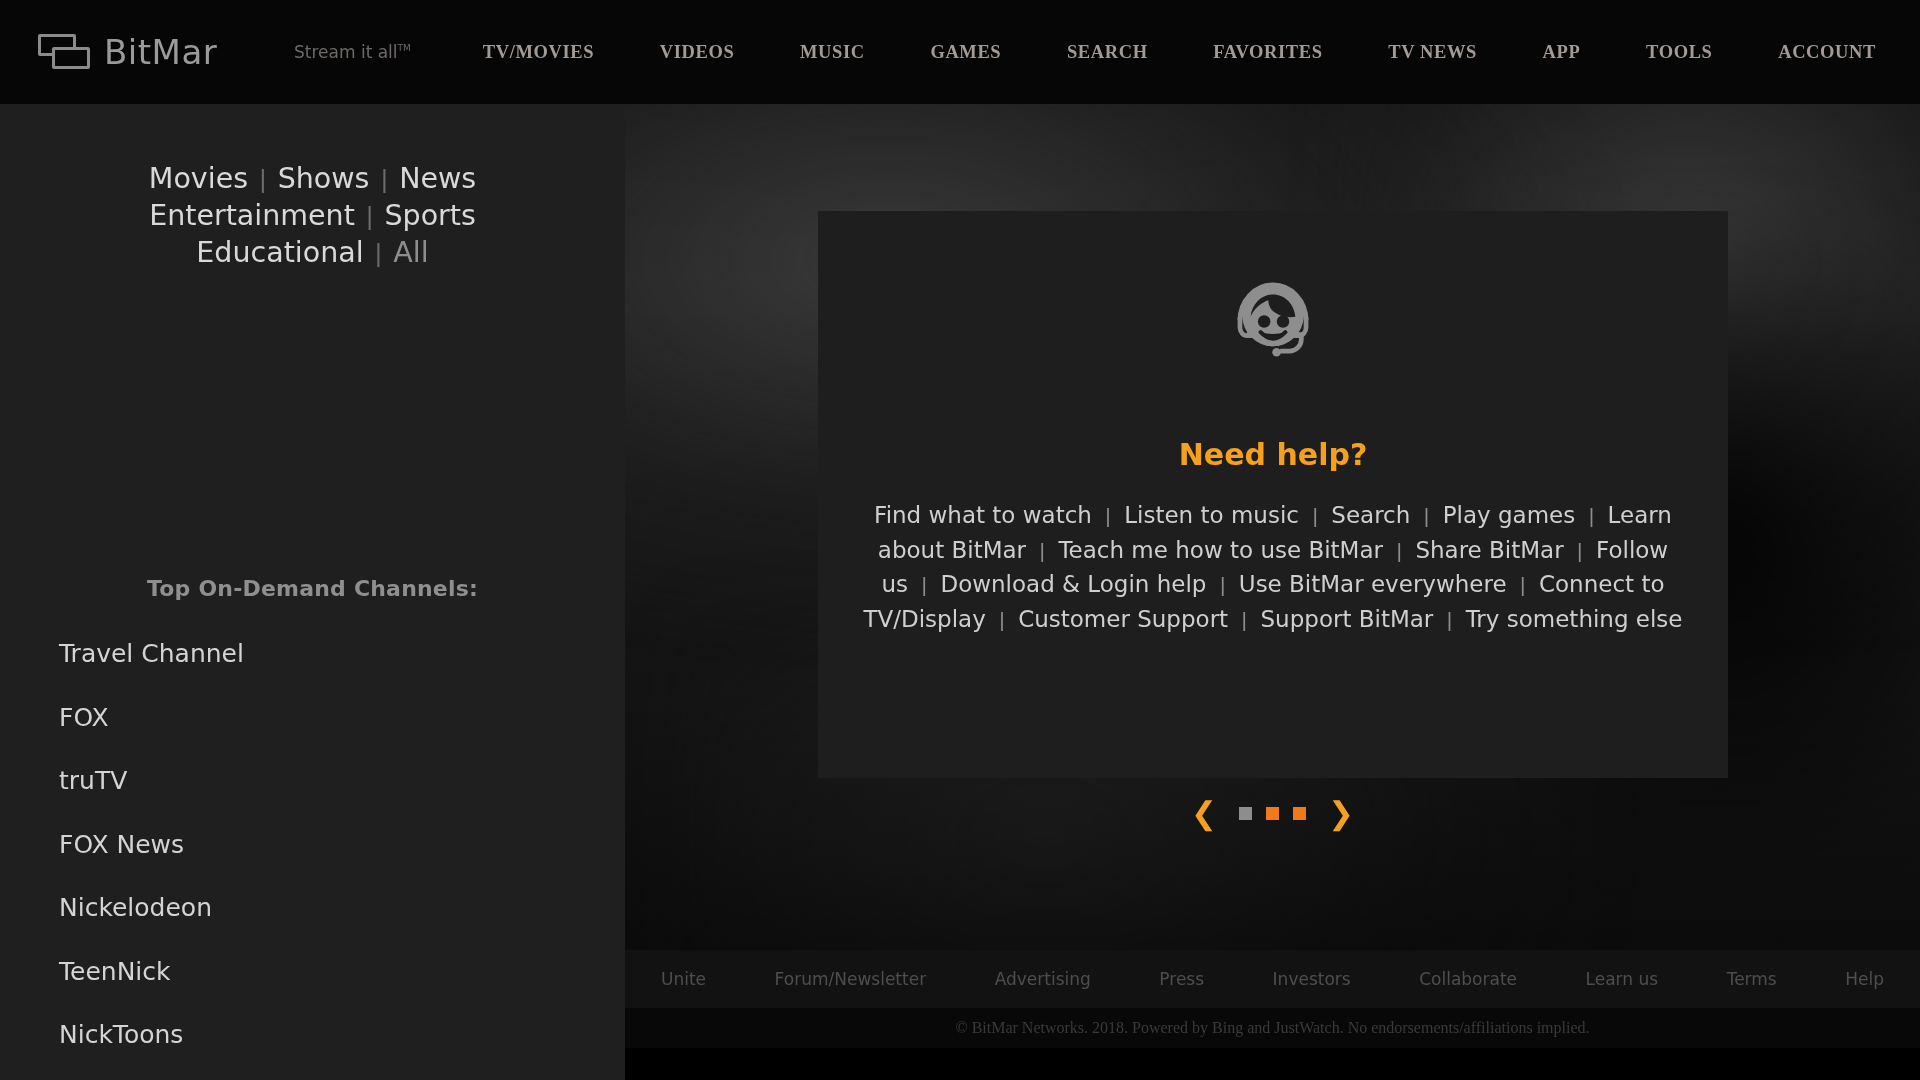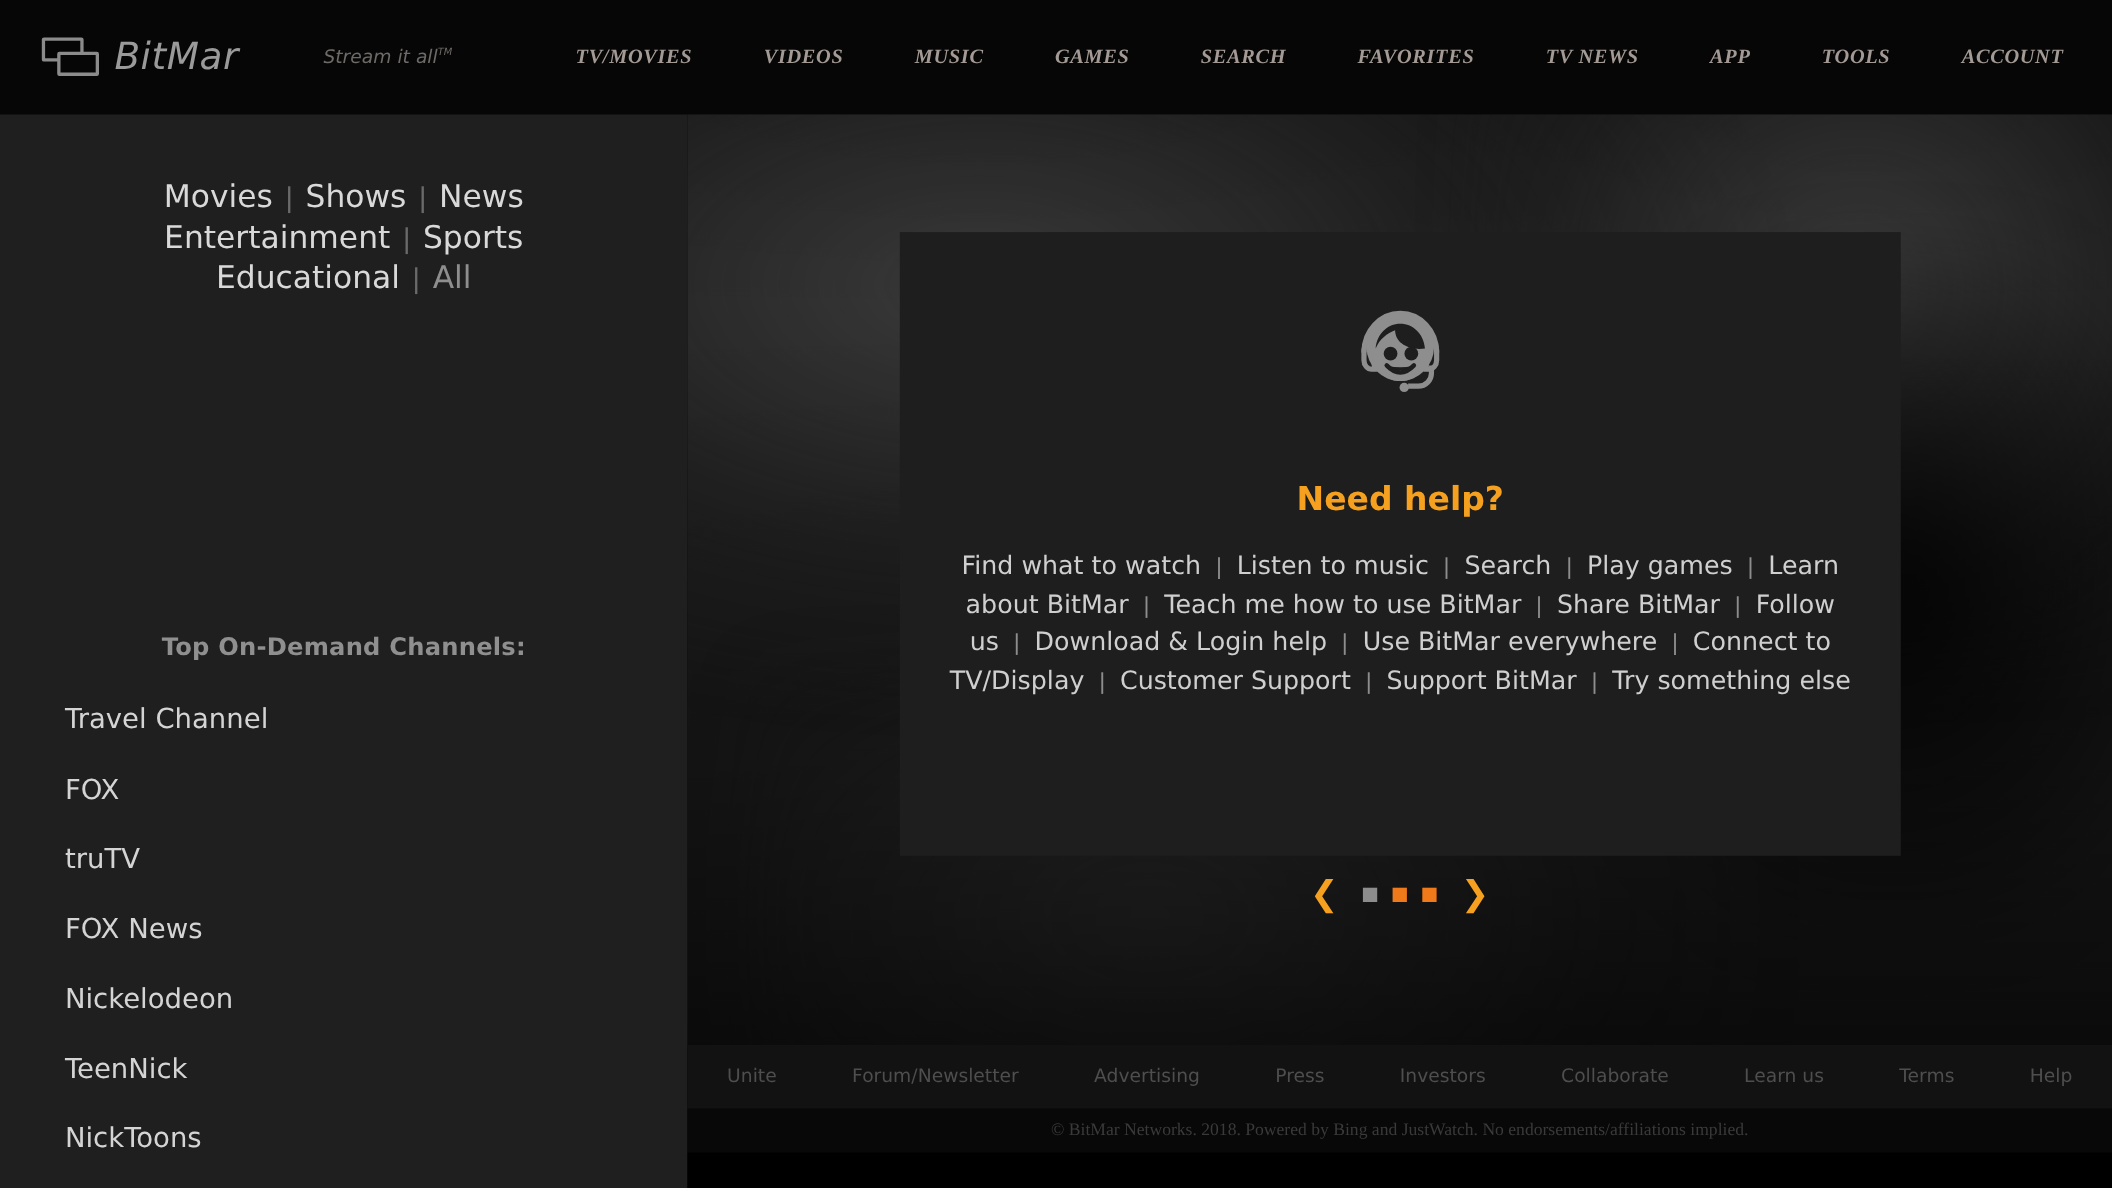--- a/index.html
+++ b/index.html
@@ -7,21 +7,21 @@
     width:1920px; height:1080px;
     background:#000;
     font-family:"Liberation Sans", sans-serif;
     overflow:hidden;
   }
 
   
   #topnav{
     position:absolute; left:0; top:0; width:1920px; height:104px;
     background:#060606;
-    display:flex; align-items:center;font-style:italic;
+    display:flex; align-items:center;
   }
   #logo-block{
     display:flex; align-items:center; gap:14px;
     margin-left:38px; width:210px;
   }
   #logo-mark{ width:52px; height:40px; position:relative; }
   #logo-mark .r1{
     position:absolute; left:0; top:2px; width:38px; height:22px;
     border:3px solid #8b8b8b; border-radius:2px;
   }
@@ -34,21 +34,21 @@
     font-family:"DejaVu Sans", sans-serif; font-weight:400;
   }
   #tagline{
     color:#6e6a68; font-size:17px; margin-left:46px;
     font-family:"DejaVu Sans", sans-serif; white-space:nowrap;
   }
   #tagline sup{ font-size:9px; vertical-align:super; }
   #nav-items{
     flex:1; display:flex; align-items:center;
     justify-content:space-between;
-    margin-left:112px; margin-right:44px;
+    margin-left:72px; margin-right:44px;
   }
   .nav-item{
     color:#a39a95; font-family:"Liberation Serif", serif;
     font-weight:700; font-size:18.5px; letter-spacing:.6px;
     white-space:nowrap; cursor:pointer;
   }
 
   
   #sidebar{
     position:absolute; left:0; top:104px; width:625px; height:976px;

